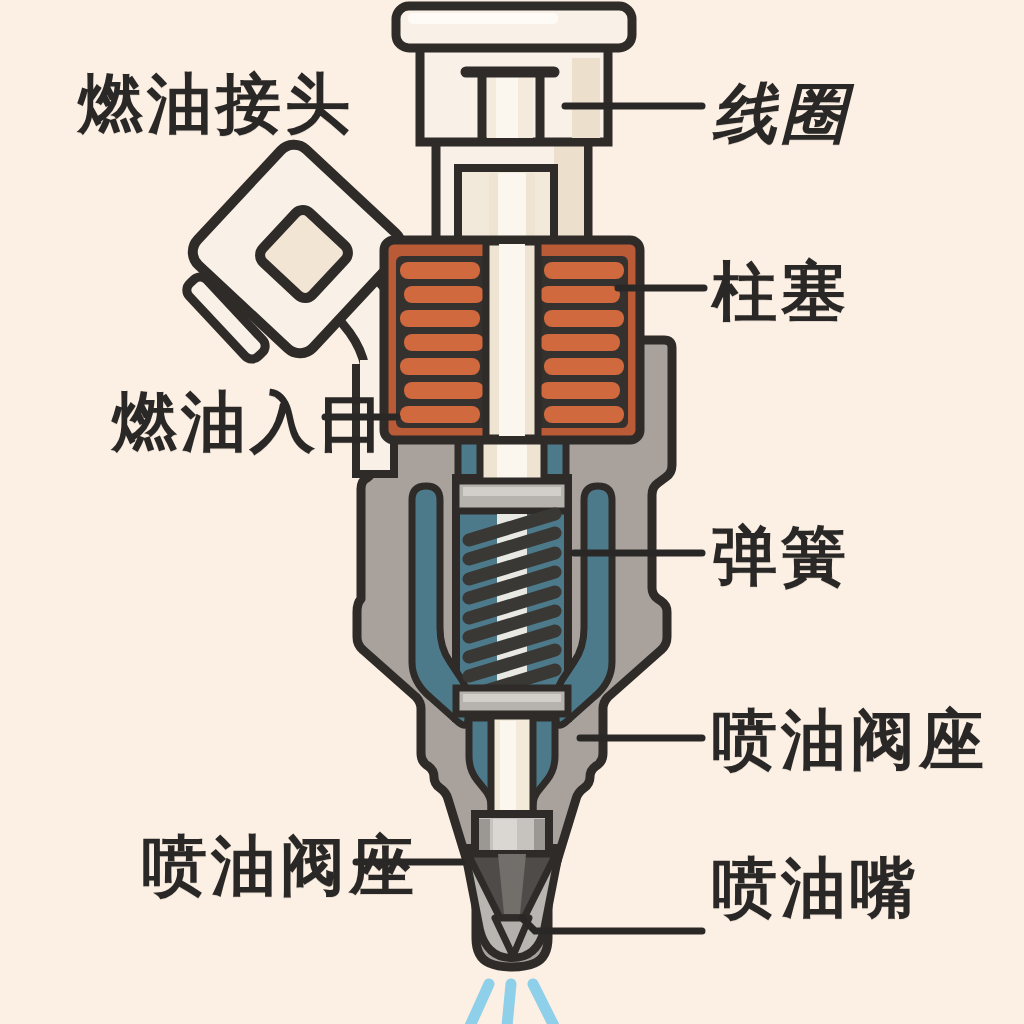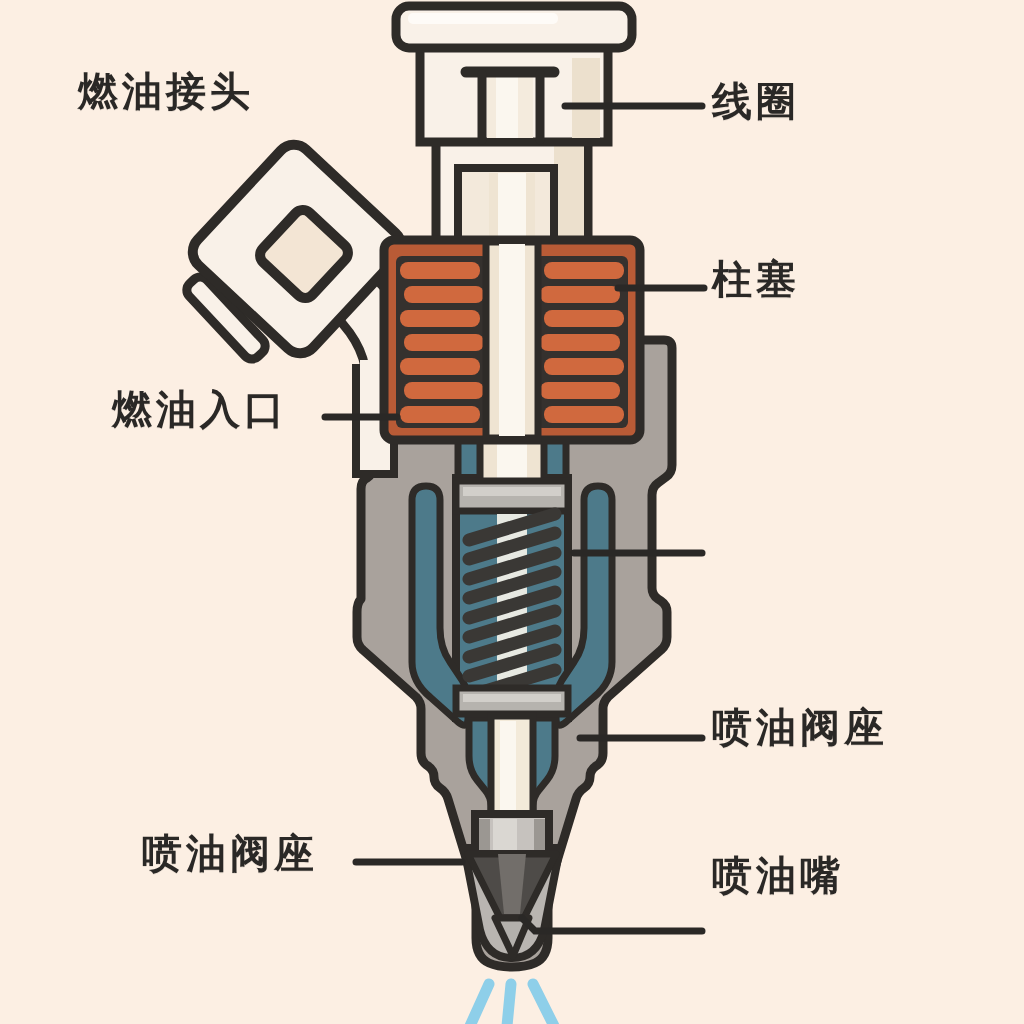--- a/index.html
+++ b/index.html
@@ -8,28 +8,28 @@
     width:1024px;height:1024px;
     background:#fcefe3;
     overflow:hidden;
     font-family:"Liberation Sans","DejaVu Sans",sans-serif;
   }
   #art{position:absolute;left:0;top:0;width:1024px;height:1024px;}
   .lbl{
     position:absolute;
     color:#2a2826;
     font-weight:700;
-    font-size:40px;
+    font-size:65px;
     letter-spacing:4px;
     white-space:nowrap;
     line-height:1.05;
     text-shadow:0 1px 0 rgba(0,0,0,0.08);
   }
   .lbl-fuel-connector{left:78px;top:70px;}
-  .lbl-coil{left:712px;top:80px;}
+  .lbl-coil{left:712px;top:80px;font-style:italic;}
   .lbl-plunger{left:712px;top:258px;}
   .lbl-fuel-inlet{left:112px;top:388px;}
   .lbl-spring{left:712px;top:522px;}
   .lbl-valve-seat-right{left:712px;top:706px;}
   .lbl-valve-seat-left{left:142px;top:832px;}
   .lbl-nozzle{left:712px;top:854px;}
 </style>
 </head>
 <body>
 
@@ -172,16 +172,17 @@
       <line x1="580" y1="738" x2="702" y2="738"></line>
       <line x1="356" y1="862" x2="462" y2="862"></line>
       <path d="M 522 918 L 535 931 L 702 931"></path>
     </g>
   </svg>
 
   <div class="lbl lbl-fuel-connector">燃油接头</div>
   <div class="lbl lbl-coil">线圈</div>
   <div class="lbl lbl-plunger">柱塞</div>
   <div class="lbl lbl-fuel-inlet">燃油入口</div>
+  <div class="lbl lbl-spring">弹簧</div>
   <div class="lbl lbl-valve-seat-right">喷油阀座</div>
   <div class="lbl lbl-valve-seat-left">喷油阀座</div>
   <div class="lbl lbl-nozzle">喷油嘴</div>
 </div>
 
 </body></html>

